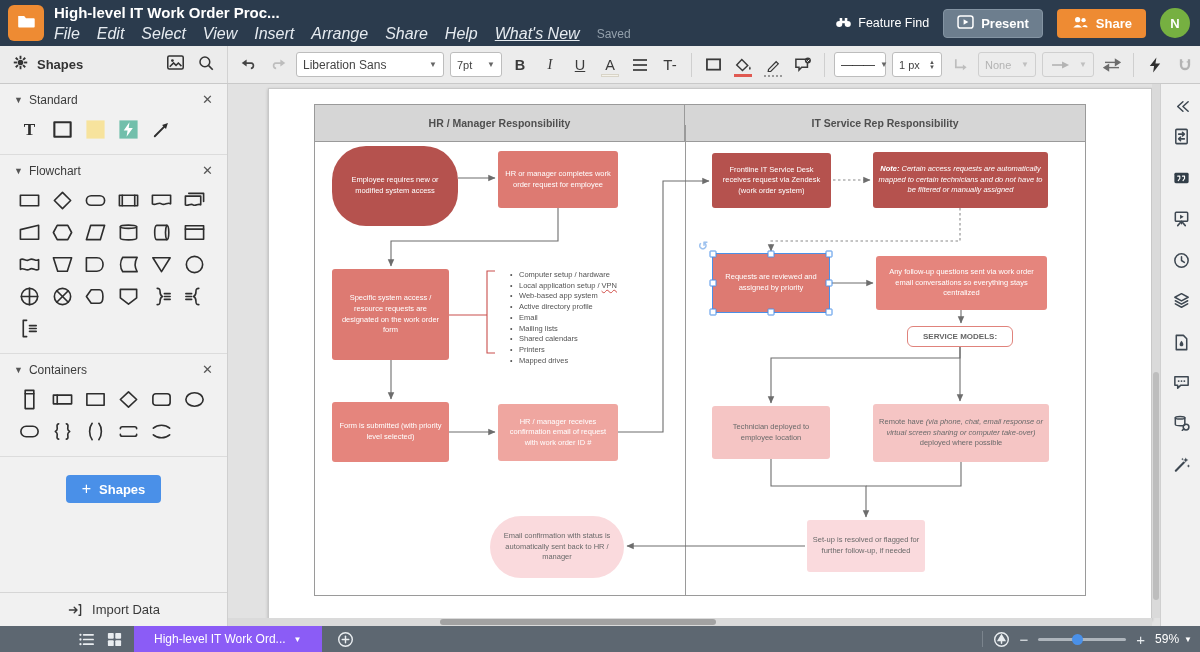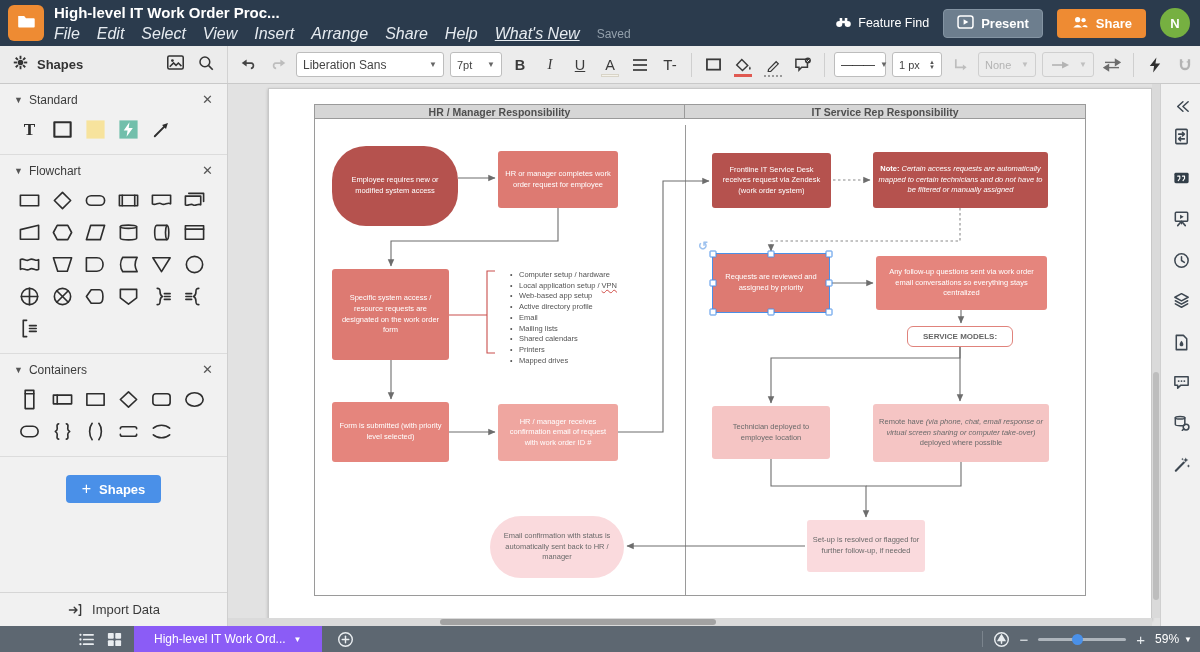--- a/index.html
+++ b/index.html
@@ -53,21 +53,21 @@
   .add-shapes-wrap { padding:18px 0 12px 0; display:flex; justify-content:center; }
   .btn-add-shapes { background:#4a90e8; color:#fff; border-radius:4px; height:28px; padding:0 16px; display:flex; align-items:center; gap:8px; font-size:13px; font-weight:bold; }
   .left-spacer { flex:1; }
   .import { border-top:1px solid #d6d6d6; height:34px; display:flex; align-items:center; justify-content:center; gap:9px; font-size:13px; color:#3a3a3a; }
   .import svg { width:16px; height:16px; stroke:#3a3a3a; fill:none; stroke-width:1.7; stroke-linecap:round; stroke-linejoin:round; }
 
   
   .canvas { flex:1; position:relative; background:#e2e2e2; overflow:hidden; }
   .page { position:absolute; left:40px; top:4px; width:884px; height:532px; background:#fff; border:1px solid #c8c8c8; box-shadow:0 1px 3px rgba(0,0,0,.22); }
   .lane-box { position:absolute; left:45px; top:15px; width:772px; height:492px; border:1px solid #9a9a9a; }
-  .lane-hdrs { display:flex; height:14px; border-bottom:1px solid #9a9a9a; }
+  .lane-hdrs { display:flex; height:37px; border-bottom:1px solid #9a9a9a; }
   .lane-h { background:#d6d6d6; display:flex; align-items:center; justify-content:center; font-size:10.5px; font-weight:bold; color:#4f4f4f; }
   .lane-h.l1 { width:370px; border-right:1px solid #9a9a9a; }
   .lane-h.l2 { flex:1; }
   .lane-div { position:absolute; left:370px; top:20px; bottom:0; width:1px; background:#9a9a9a; }
   #connectors { position:absolute; inset:0; width:884px; height:531px; pointer-events:none; }
   .node { position:absolute; display:flex; align-items:center; justify-content:center; text-align:center; font-size:7.5px; line-height:1.42; padding:3px 5px; border-radius:3px; }
   .node.stadium { border-radius:34px; }
   .node.selected { outline:1.5px solid #4a90e8; }
   .handle { position:absolute; width:7px; height:7px; background:#fff; border:1.3px solid #4a90e8; transform:translate(-50%,-50%); border-radius:1px; }
   .rotate-handle { position:absolute; left:-15px; top:-16px; color:#9ec2ef; font-size:12px; font-weight:bold; }
@@ -640,21 +640,21 @@
             <div class="node" style="left: 229px; top: 315px; width: 120px; height: 57px; background: rgb(239, 166, 160); color: rgb(255, 255, 255);">
               <div><span>HR / manager receives confirmation email of request with work order ID #</span></div>
             </div>
             <div class="node stadium" style="left: 221px; top: 427px; width: 134px; height: 62px; background: rgb(250, 218, 221); color: rgb(106, 106, 106);">
               <div><span>Email confirmation with status is automatically sent back to HR / manager</span></div>
             </div>
             <div class="node" style="left: 443px; top: 64px; width: 119px; height: 55px; background: rgb(181, 82, 78); color: rgb(255, 255, 255);">
               <div><span>Frontline IT Service Desk receives request via Zendesk (work order system)</span></div>
             </div>
             <div class="node" style="left: 604px; top: 63px; width: 175px; height: 56px; background: rgb(181, 82, 78); color: rgb(255, 255, 255);">
-              <div><span style="font-weight: bold;  margin-top: 48px;">Note: </span><span style="font-style: italic;">Certain access requests are automatically mapped to certain technicians and do not have to be filtered or manually assigned</span></div>
+              <div><span style="font-weight: bold; font-style: italic; margin-top: 48px;">Note: </span><span style="font-style: italic;">Certain access requests are automatically mapped to certain technicians and do not have to be filtered or manually assigned</span></div>
             </div>
             <div class="node selected" style="left: 444px; top: 165px; width: 116px; height: 58px; background: rgb(221, 122, 114); color: rgb(255, 255, 255);">
               <div><span>Requests are reviewed and assigned by priority</span></div>
               <div class="handle" style="left: 0%; top: 0%;"></div>
               <div class="handle" style="left: 50%; top: 0%;"></div>
               <div class="handle" style="left: 100%; top: 0%;"></div>
               <div class="handle" style="left: 0%; top: 50%;"></div>
               <div class="handle" style="left: 100%; top: 50%;"></div>
               <div class="handle" style="left: 0%; top: 100%;"></div>
               <div class="handle" style="left: 50%; top: 100%;"></div>
@@ -673,21 +673,21 @@
             <div class="node" style="left: 604px; top: 315px; width: 176px; height: 58px; background: rgb(245, 197, 196); color: rgb(106, 106, 106);">
               <div><span>Remote have </span><span style="font-style: italic;">(via phone, chat, email response or virtual screen sharing or computer take-over)</span><span> deployed where possible</span></div>
             </div>
             <div class="node" style="left: 538px; top: 431px; width: 118px; height: 52px; background: rgb(250, 218, 221); color: rgb(106, 106, 106);">
               <div><span>Set-up is resolved or flagged for further follow-up, if needed</span></div>
             </div>
           </div>
         <ul id="bullets">
             <li>Computer setup / hardware</li>
             <li>Local application setup / <span class="redline">VPN</span></li>
-            <li>Web-based app setup</li>
+            <li>Web-based app system</li>
             <li>Active directory profile</li>
             <li>Email</li>
             <li>Mailing lists</li>
             <li>Shared calendars</li>
             <li>Printers</li>
             <li>Mapped drives</li>
           </ul>
       </div>
       <div class="hscroll">
           <div class="thumb"></div>

